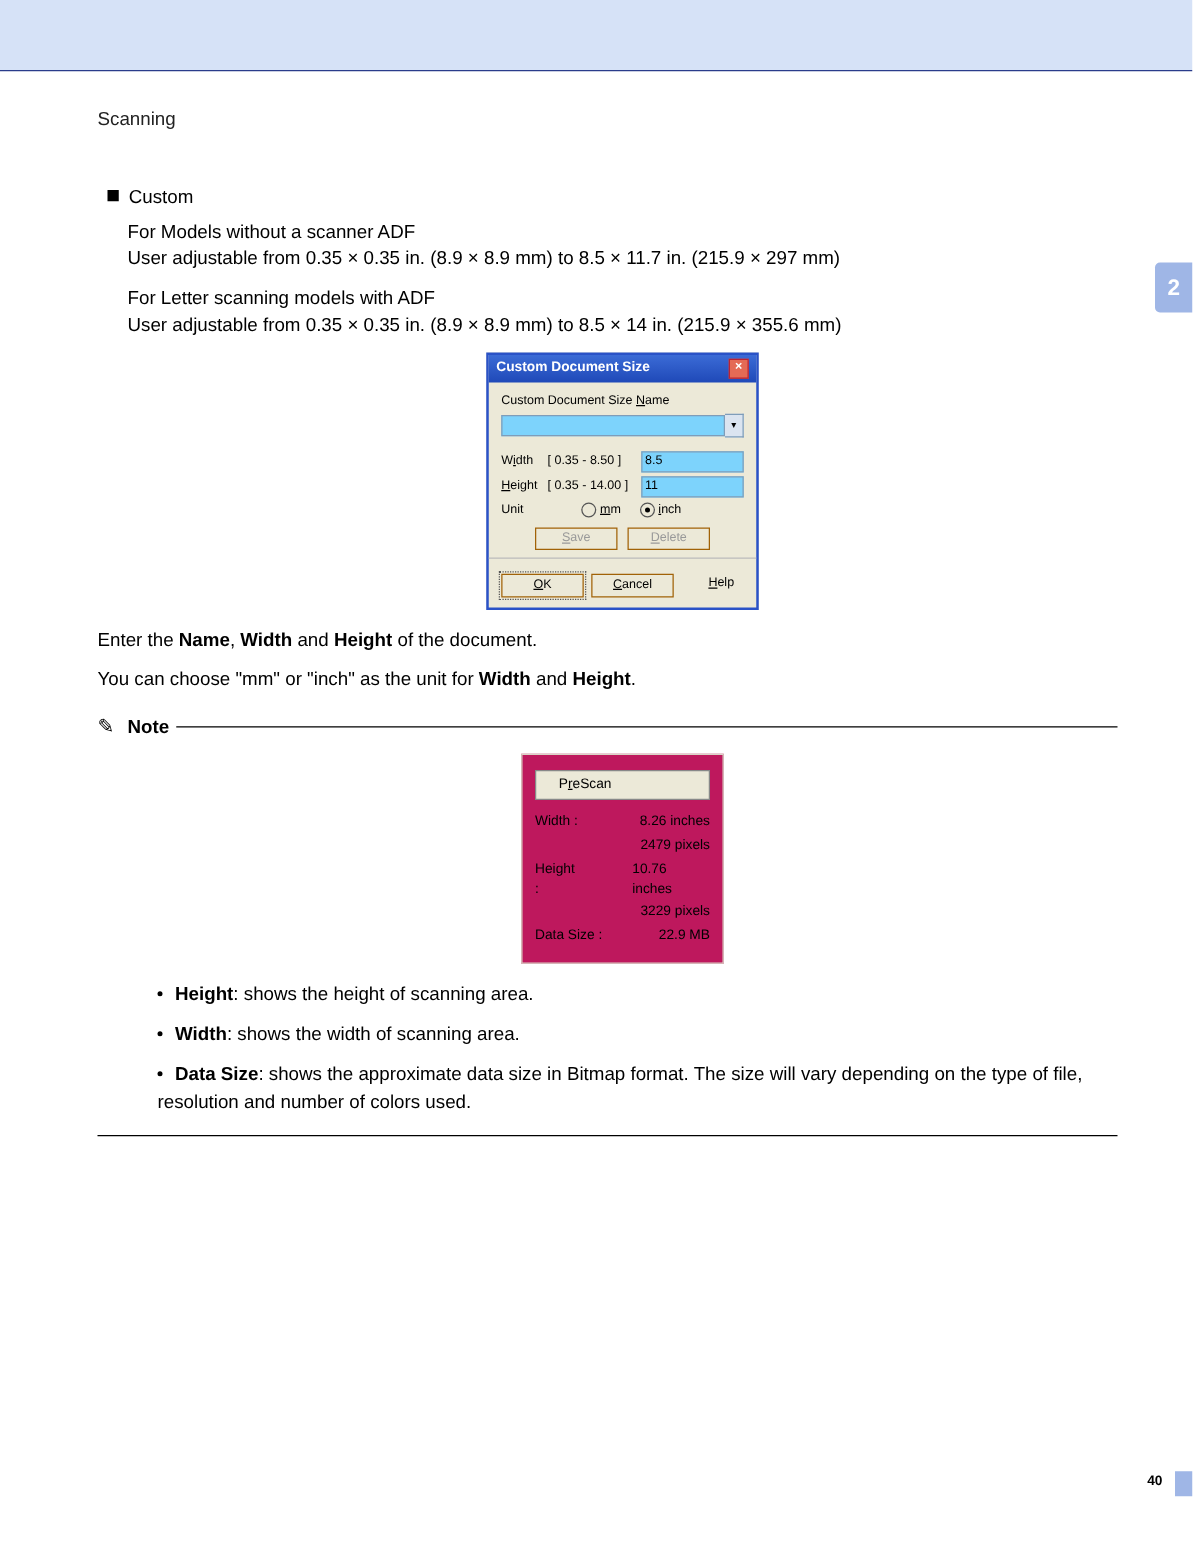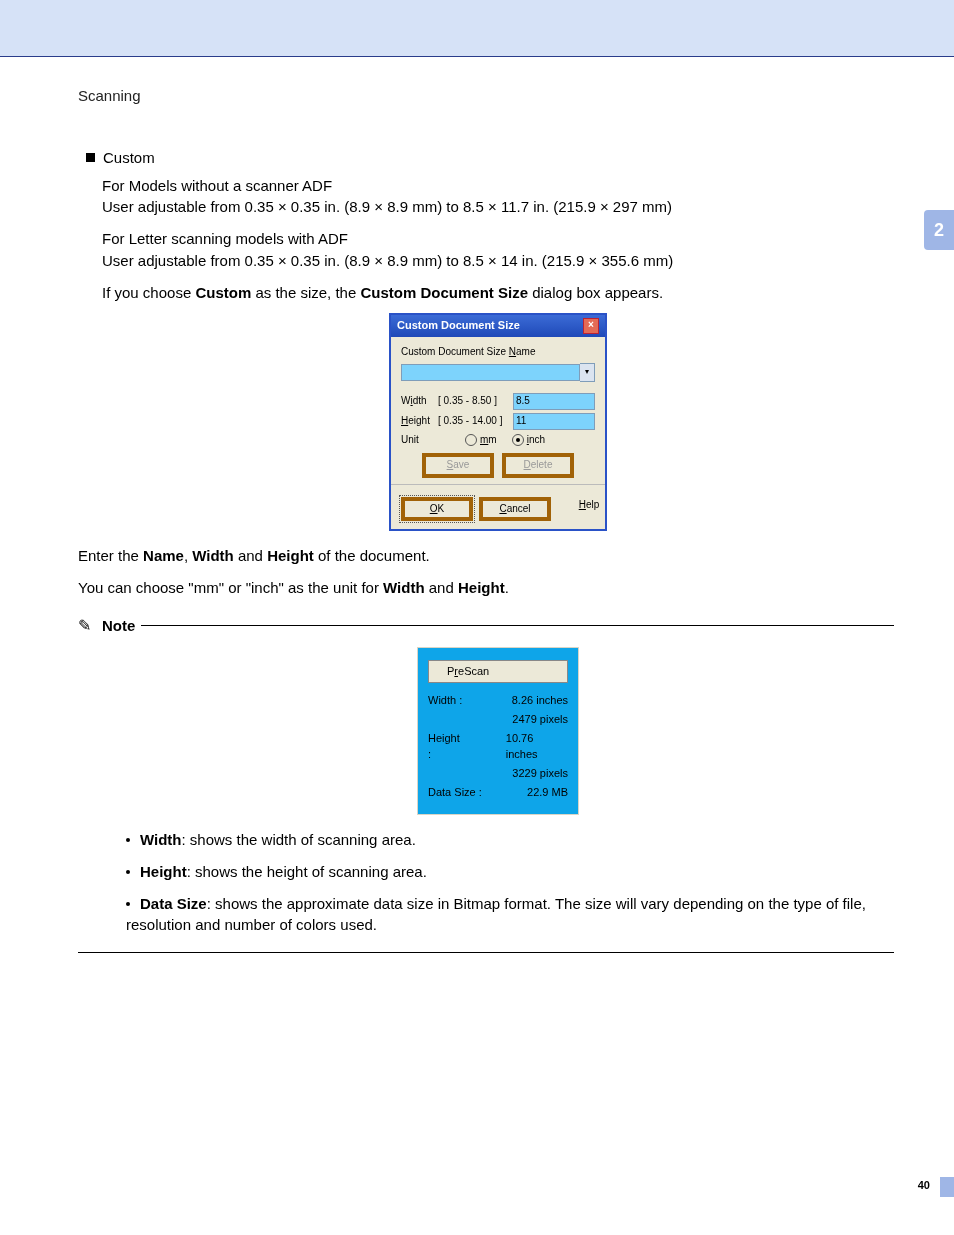--- a/index.html
+++ b/index.html
@@ -26,35 +26,35 @@
   .dlg-row{display:flex;align-items:center;margin:3px 0;gap:5px;}
   .dlg-row .lab{width:32px;}
   .dlg-row .range{width:70px;}
   .dlg-in{border:1px solid #7f9db9;background:#7dd3fc;height:15px;padding:0 2px;flex:1;min-width:0;font-size:10px;}
   .dlg-combo{display:flex;align-items:center;}
   .dlg-combo .dlg-in{flex:1;}
   .dlg-combo .drop{width:14px;height:17px;border:1px solid #7f9db9;border-left:0;background:#dbe4f0;text-align:center;font-size:8px;line-height:15px;}
   .dlg-radio{display:inline-flex;align-items:center;gap:3px;margin-right:10px;}
   .dlg-radio .r{width:10px;height:10px;border:1px solid #555;border-radius:50%;display:inline-flex;align-items:center;justify-content:center;}
   .dlg-radio .r.on::after{content:"";width:4px;height:4px;background:#000;border-radius:50%;}
-  .dlg-btn{border:4px solid #a16207;background:#ece9d8;padding:1px 10px;font-size:10px;min-width:44px;text-align:center;}
+  .dlg-btn{border:1px solid #a16207;background:#ece9d8;padding:1px 10px;font-size:10px;min-width:44px;text-align:center;}
   .dlg-btn.disabled{color:#999;}
   .dlg-sep{height:1px;background:#bbb;margin:6px -10px;}
   .dlg-foot{display:flex;justify-content:space-between;padding:0 10px 8px 10px;gap:6px;}
   .dotted{outline:1px dotted #555;outline-offset:1px;}
   .und{text-decoration:underline;}
   
   .note-head{display:flex;align-items:center;gap:6px;margin-top:16px;}
   .note-head .lbl{font-weight:bold;}
   .note-head .line{flex:1;height:1px;background:#000;}
   .note-icon{width:18px;height:18px;font-size:16px;line-height:18px;}
   .note-body{margin:6px 0 0 24px;}
   .note-bottom-line{height:1px;background:#000;margin-top:16px;}
   
-  .prescan{width:140px;margin:10px auto 14px auto;background:#0ea5e9;border:1px solid #d9d5c6;padding:12px 10px 10px 10px;font-family:Tahoma,Arial,sans-serif;font-size:11px;}
+  .prescan{width:140px;margin:10px auto 14px auto;background:#be185d;border:1px solid #d9d5c6;padding:12px 10px 10px 10px;font-family:Tahoma,Arial,sans-serif;font-size:11px;}
   .prescan-btn{display:block;margin:0 auto 10px auto;border:1px solid #888;background:#ece9d8;padding:3px 18px;font-size:11px;}
   .prescan .row{display:flex;justify-content:space-between;margin:3px 0;gap:40px;}
   .prescan .rr{text-align:right;width:100%;}
   .ul{margin:12px 0 0 24px;}
   .ul .li{margin:0 0 10px 0;}
   .ul .dot{display:inline-block;width:4px;height:4px;background:#000;border-radius:50%;vertical-align:3px;margin-right:10px;}
   .underline{text-decoration:underline;}
 </style>
 </head>
 <body>
@@ -73,23 +73,20 @@
     </div>
 
     <div class="indent">
       <p class="para">
         <span>For Models without a scanner ADF</span><br>
         <span>User adjustable from 0.35 × 0.35 in. (8.9 × 8.9 mm) to 8.5 × 11.7 in. (215.9 × 297 mm)</span>
       </p>
       <p class="para">
         <span>For Letter scanning models with ADF</span><br>
         <span>User adjustable from 0.35 × 0.35 in. (8.9 × 8.9 mm) to 8.5 × 14 in. (215.9 × 355.6 mm)</span>
-      </p>
-      <p class="para">
-        <span>If you choose </span><span class="bold">Custom</span><span> as the size, the </span><span class="bold">Custom Document Size</span><span> dialog box appears.</span>
       </p>
 
       <div class="dlg">
         <div class="dlg-title">
           <span>Custom Document Size</span>
           <span class="dlg-close">×</span>
         </div>
         <div class="dlg-body">
           <div class="dlg-label">Custom Document Size <span class="und">N</span>ame</div>
           <div class="dlg-combo">
@@ -163,22 +160,22 @@
             <span>10.76 inches</span>
           </div>
         <div class="rr">3229 pixels</div>
         <div class="row">
             <span>Data Size :</span>
             <span>22.9 MB</span>
           </div>
       </div>
 
       <div class="ul">
+        <div class="li"><span class="dot"></span><span class="bold">Height</span><span>: shows the height of scanning area.</span></div>
         <div class="li"><span class="dot"></span><span class="bold">Width</span><span>: shows the width of scanning area.</span></div>
-        <div class="li"><span class="dot"></span><span class="bold">Height</span><span>: shows the height of scanning area.</span></div>
         <div class="li"><span class="dot"></span><span class="bold">Data Size</span><span>: shows the approximate data size in Bitmap format. The size will vary depending on the type of file, resolution and number of colors used.</span></div>
       </div>
     </div>
     <div class="note-bottom-line"></div>
   </div>
 
   <div class="pagenum">40</div>
   <div class="pagenum-bar"></div>
 </div>
 

